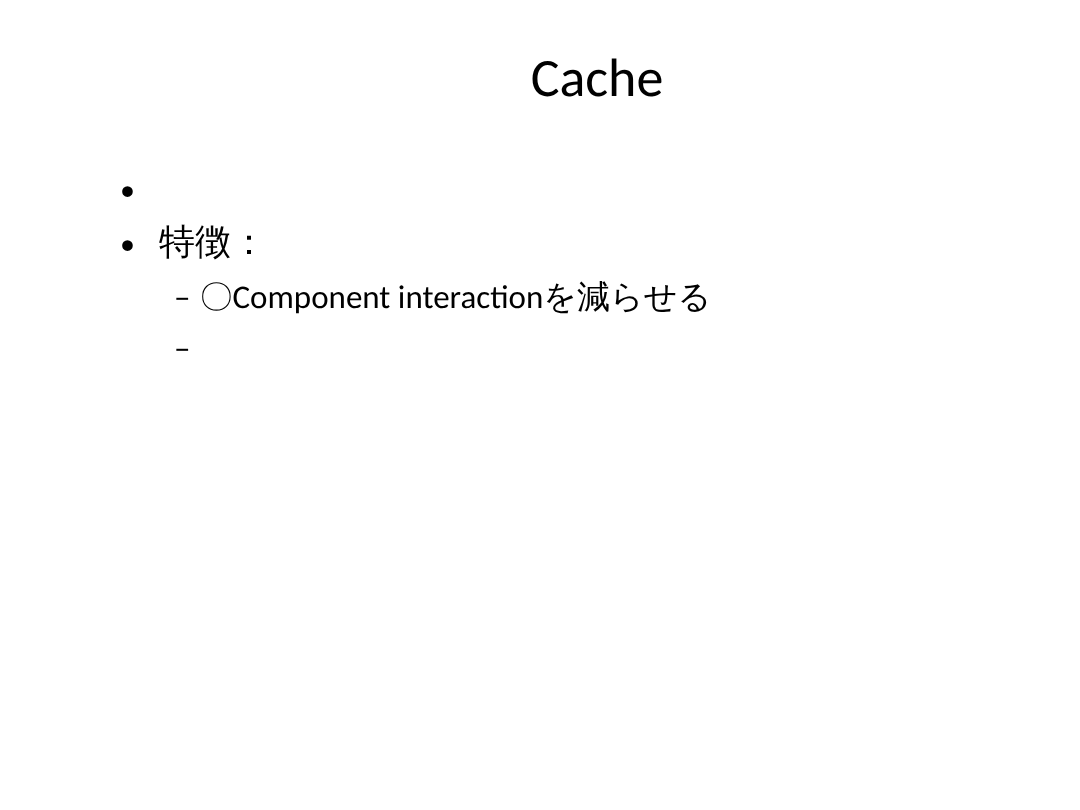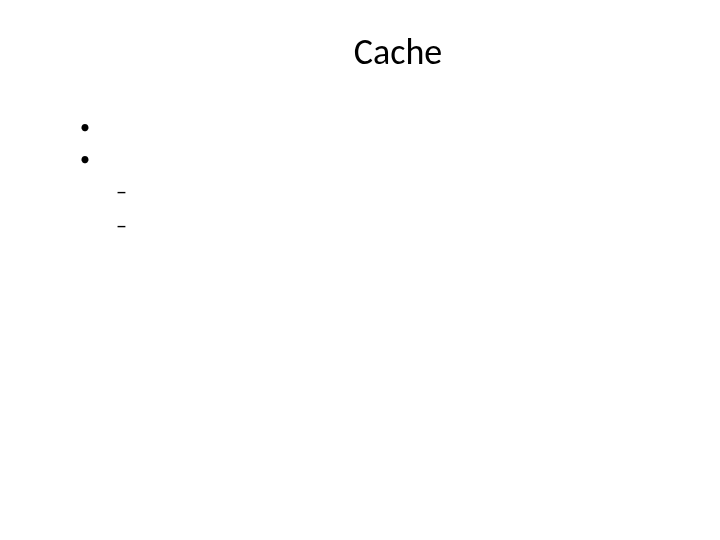--- a/index.html
+++ b/index.html
@@ -74,23 +74,25 @@
 
 <div class="slide">
   <h1 class="title">Cache</h1>
 
   <div class="content">
     <div class="bullet-l1">
       <span class="bullet-marker">•</span>
     </div>
     <div class="bullet-l1">
       <span class="bullet-marker">•</span>
+      <span>特徴：</span>
     </div>
     <div class="bullet-l2">
       <span class="dash-marker">–</span>
+      <span>〇Component interactionを減らせる</span>
     </div>
     <div class="bullet-l2">
       <span class="dash-marker">–</span>
     </div>
   </div>
 
   <div class="page-number">8</div>
 </div>
 
 </body></html>

